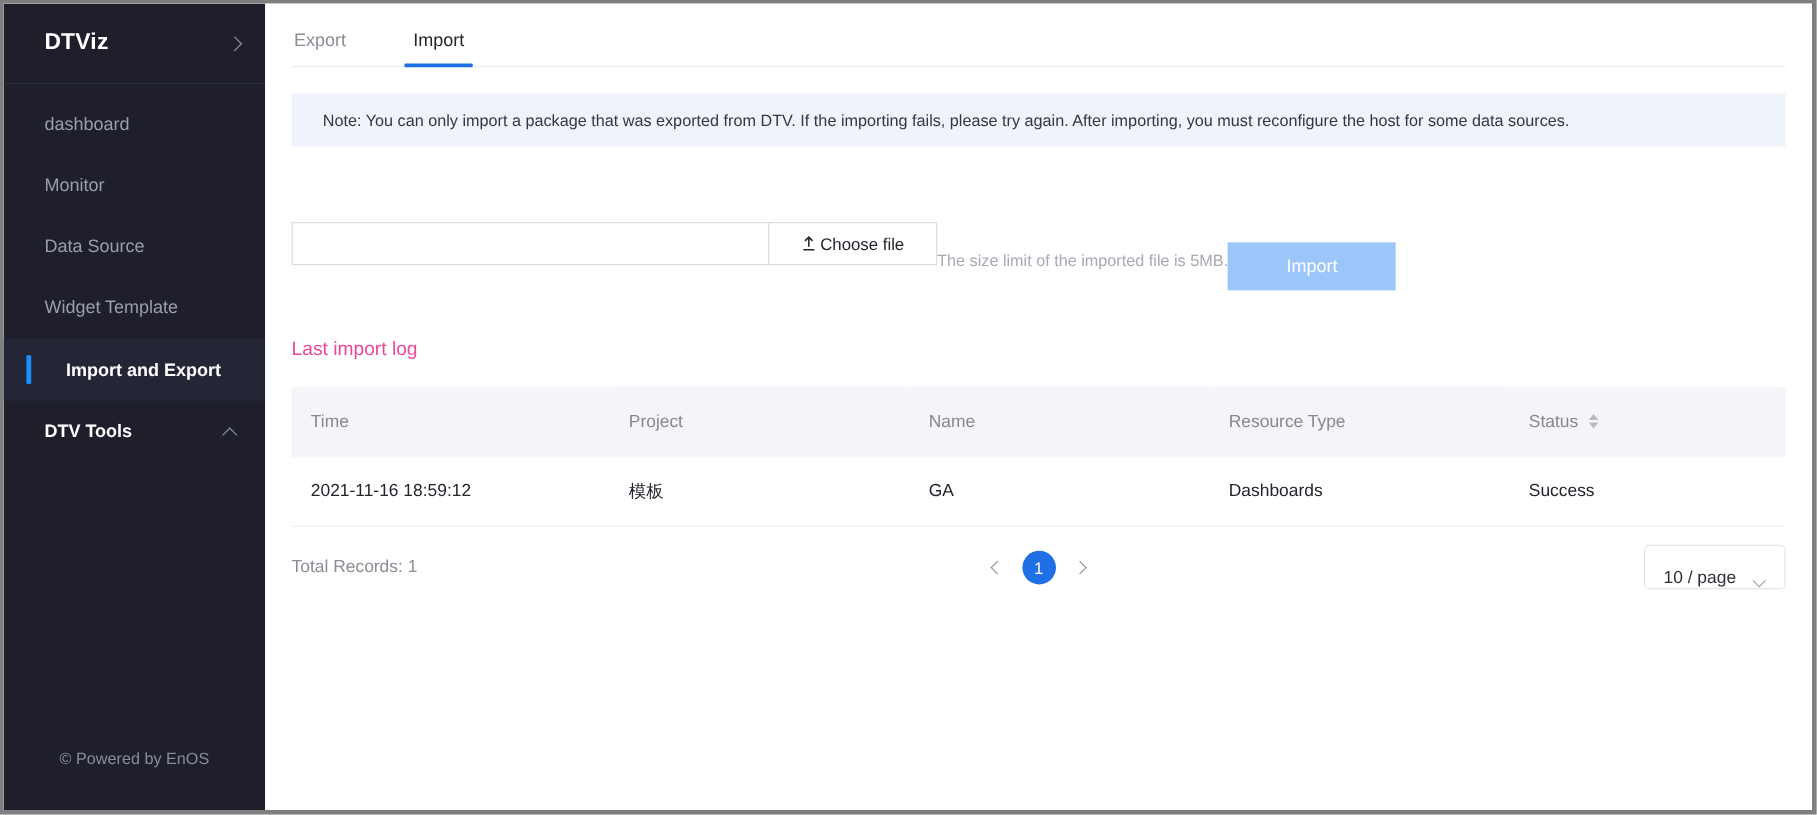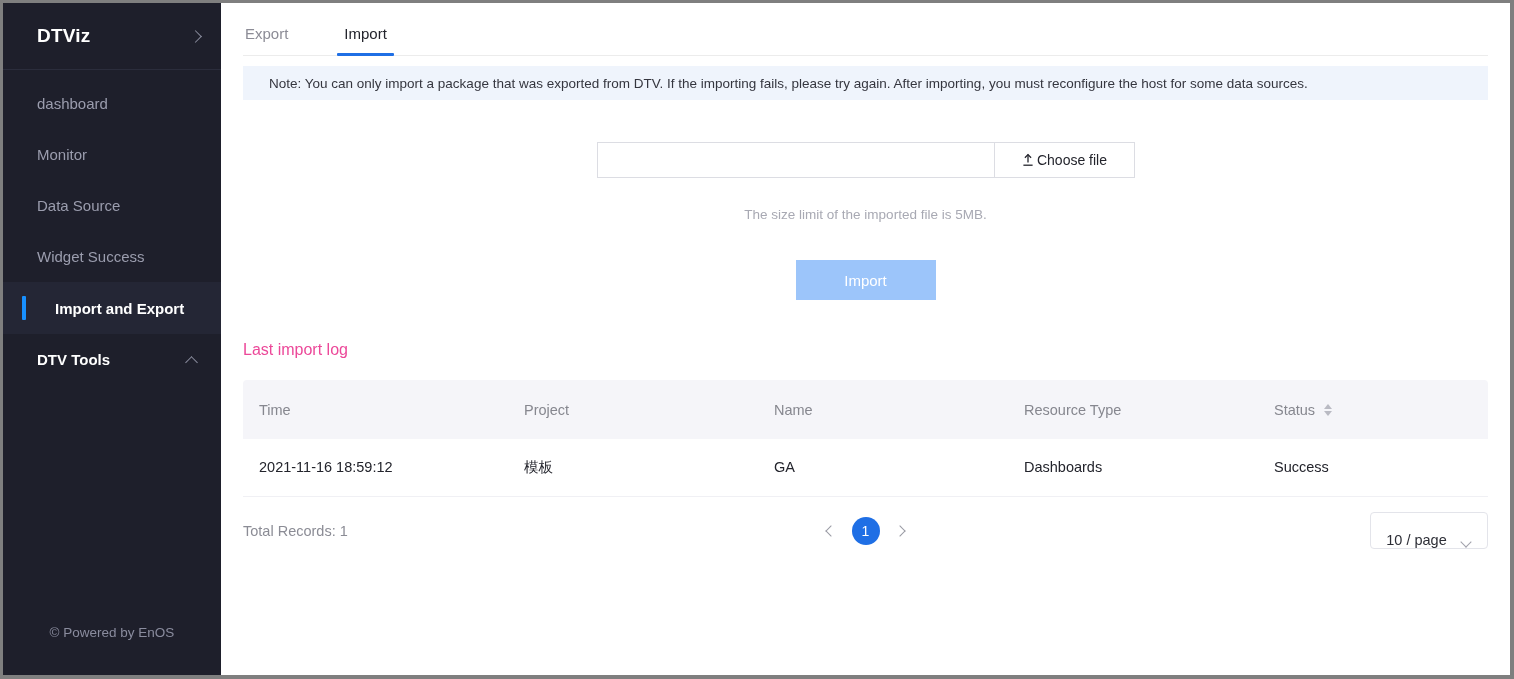--- a/index.html
+++ b/index.html
@@ -165,35 +165,35 @@
     left: -5px;
     right: -5px;
     bottom: -1px;
     height: 3px;
     background: #1f6fe5;
     border-radius: 1px;
   }
 
   
   #note {
-    margin-top: 10px;
-    height: 34px;
+    margin-top: 22px;
+    height: 44px;
     background: #eff4fc;
     display: flex;
     align-items: center;
     padding-left: 26px;
     font-size: 13.5px;
     color: #35363f;
   }
 
   
   #upload-block {
     margin-top: 42px;
     display: flex;
-    flex-direction: column;
+    flex-direction: row;
     align-items: center;
   }
   #file-row {
     display: flex;
     width: 538px;
     height: 36px;
   }
   #file-input {
     flex: 1;
     border: 1px solid #dcdde3;
@@ -400,21 +400,21 @@
       <div class="nav-item">
         <span>dashboard</span>
       </div>
       <div class="nav-item">
         <span>Monitor</span>
       </div>
       <div class="nav-item">
         <span>Data Source</span>
       </div>
       <div class="nav-item">
-        <span>Widget Success</span>
+        <span>Widget Template</span>
       </div>
       <div class="nav-item child active">
         <span>Import and Export</span>
       </div>
       <div class="nav-item group">
         <span>DTV Tools</span>
         <span class="chev up"></span>
       </div>
     </nav>
 

